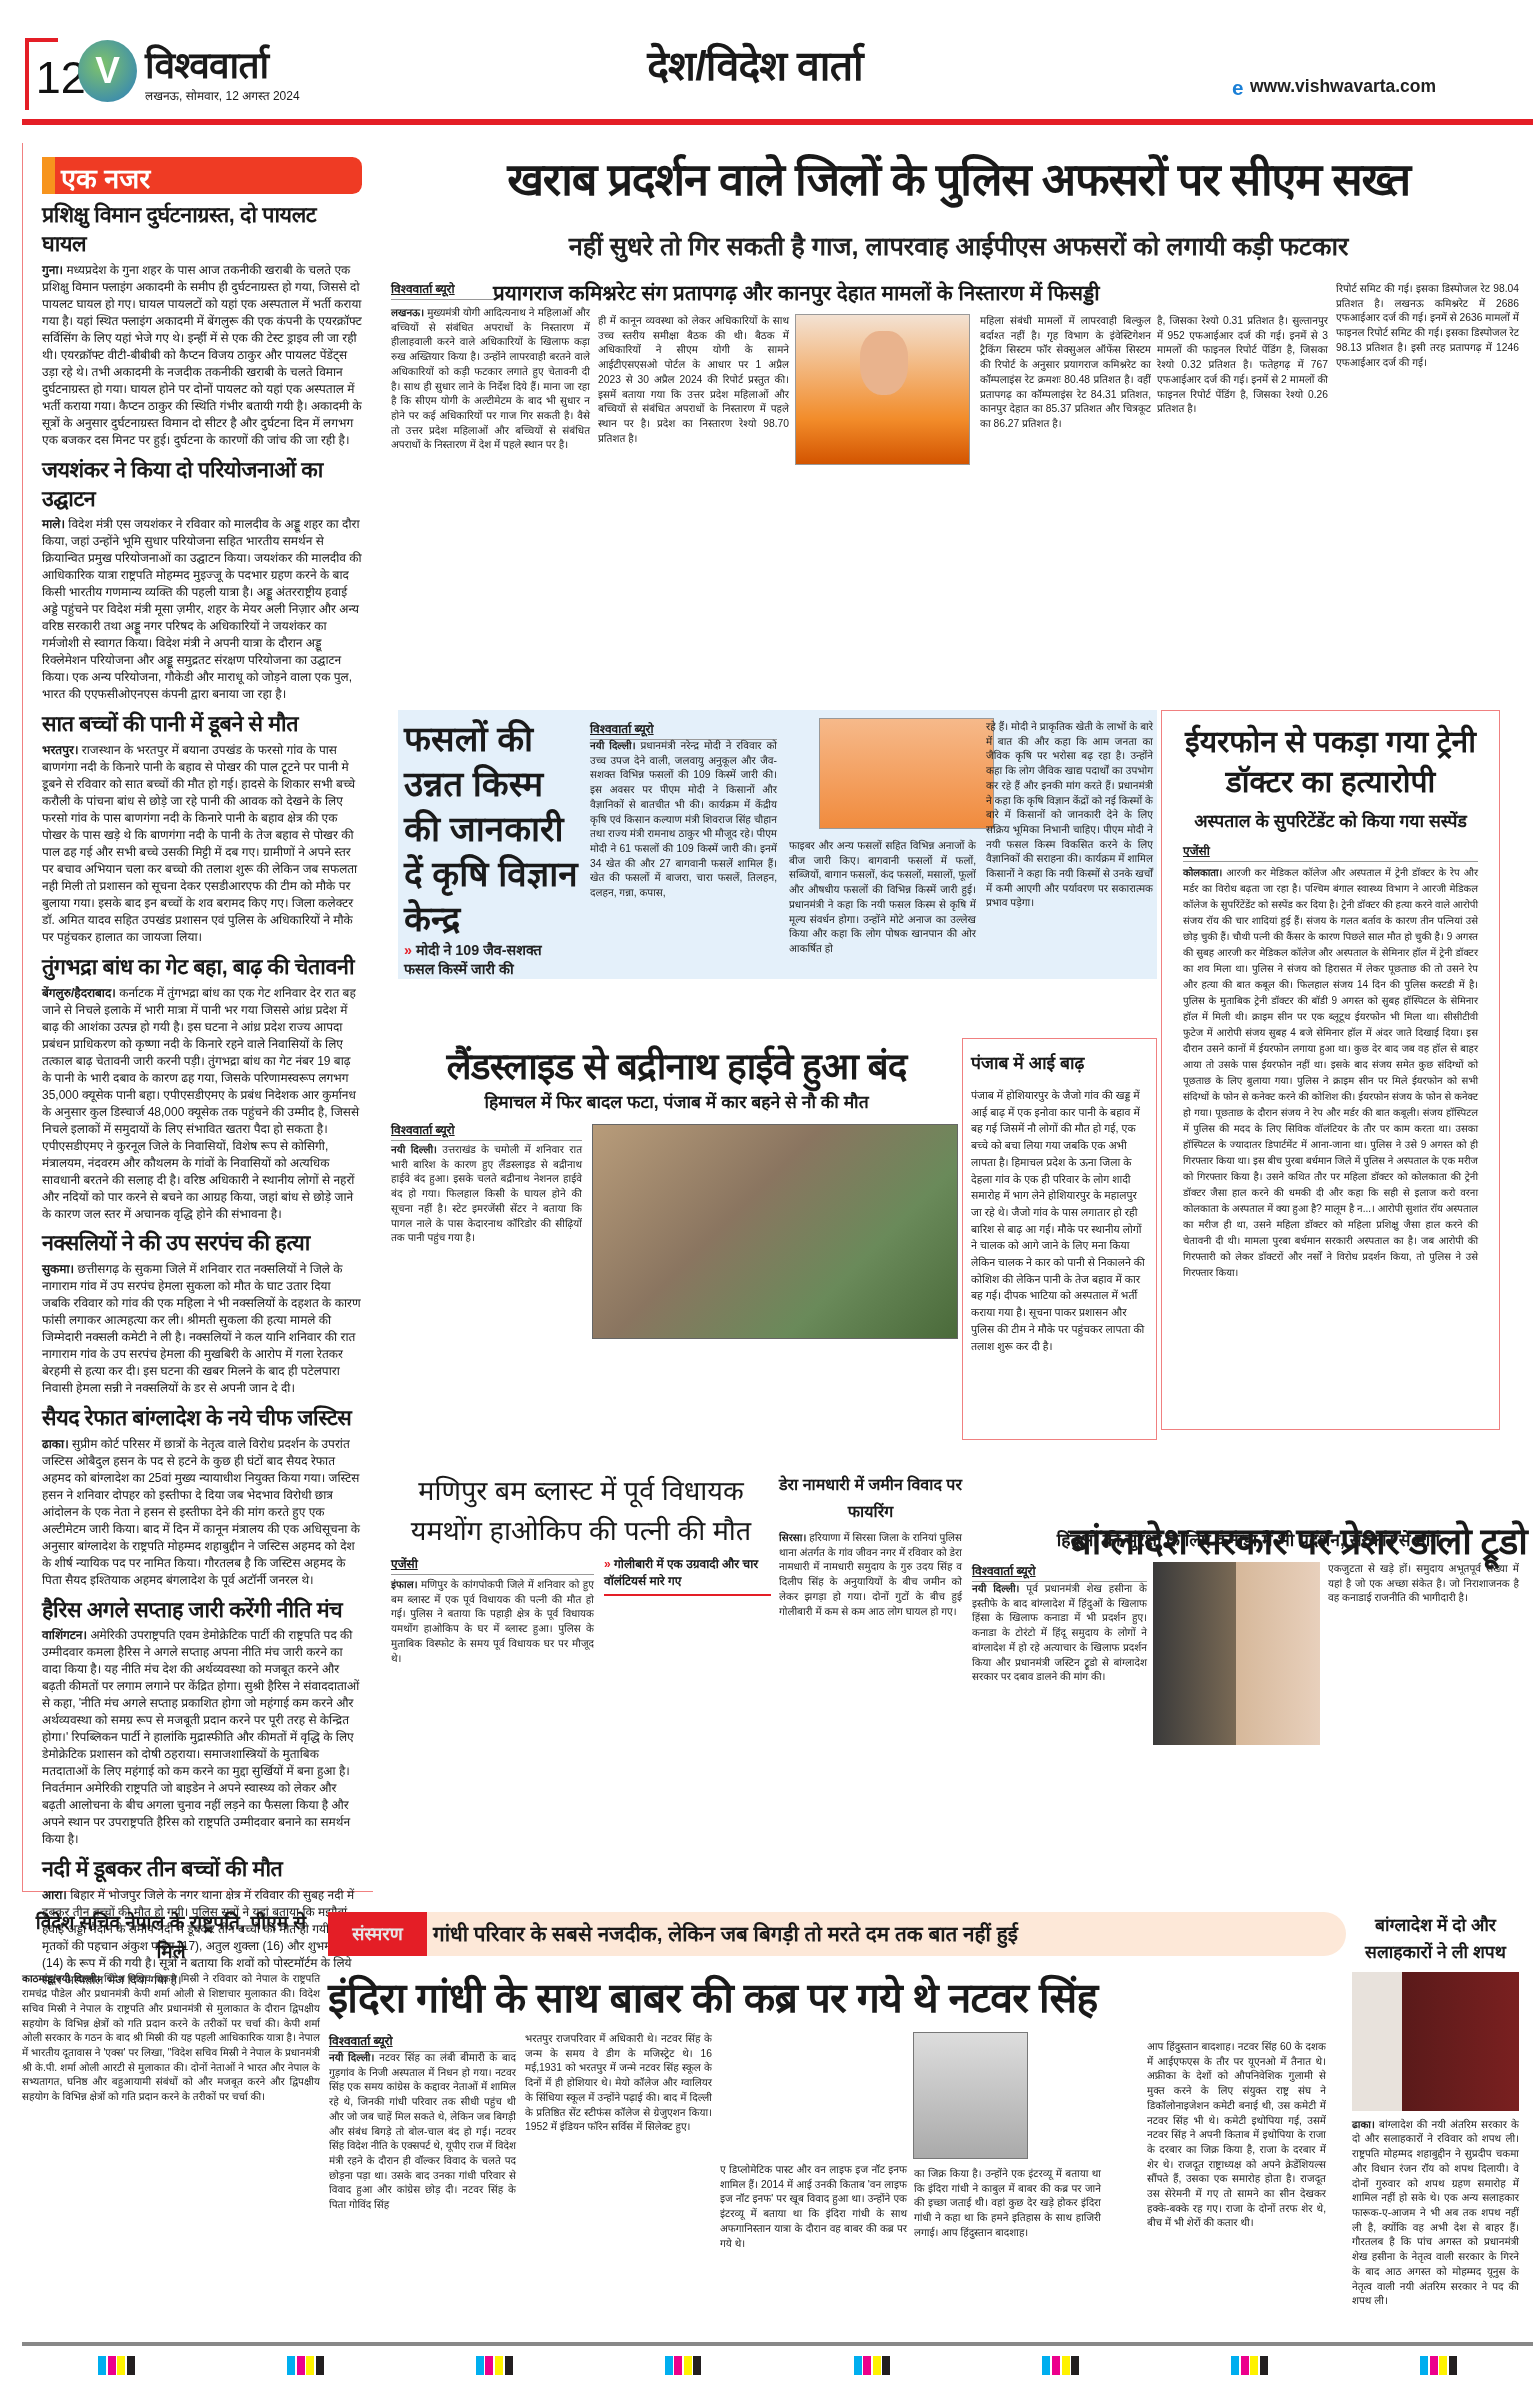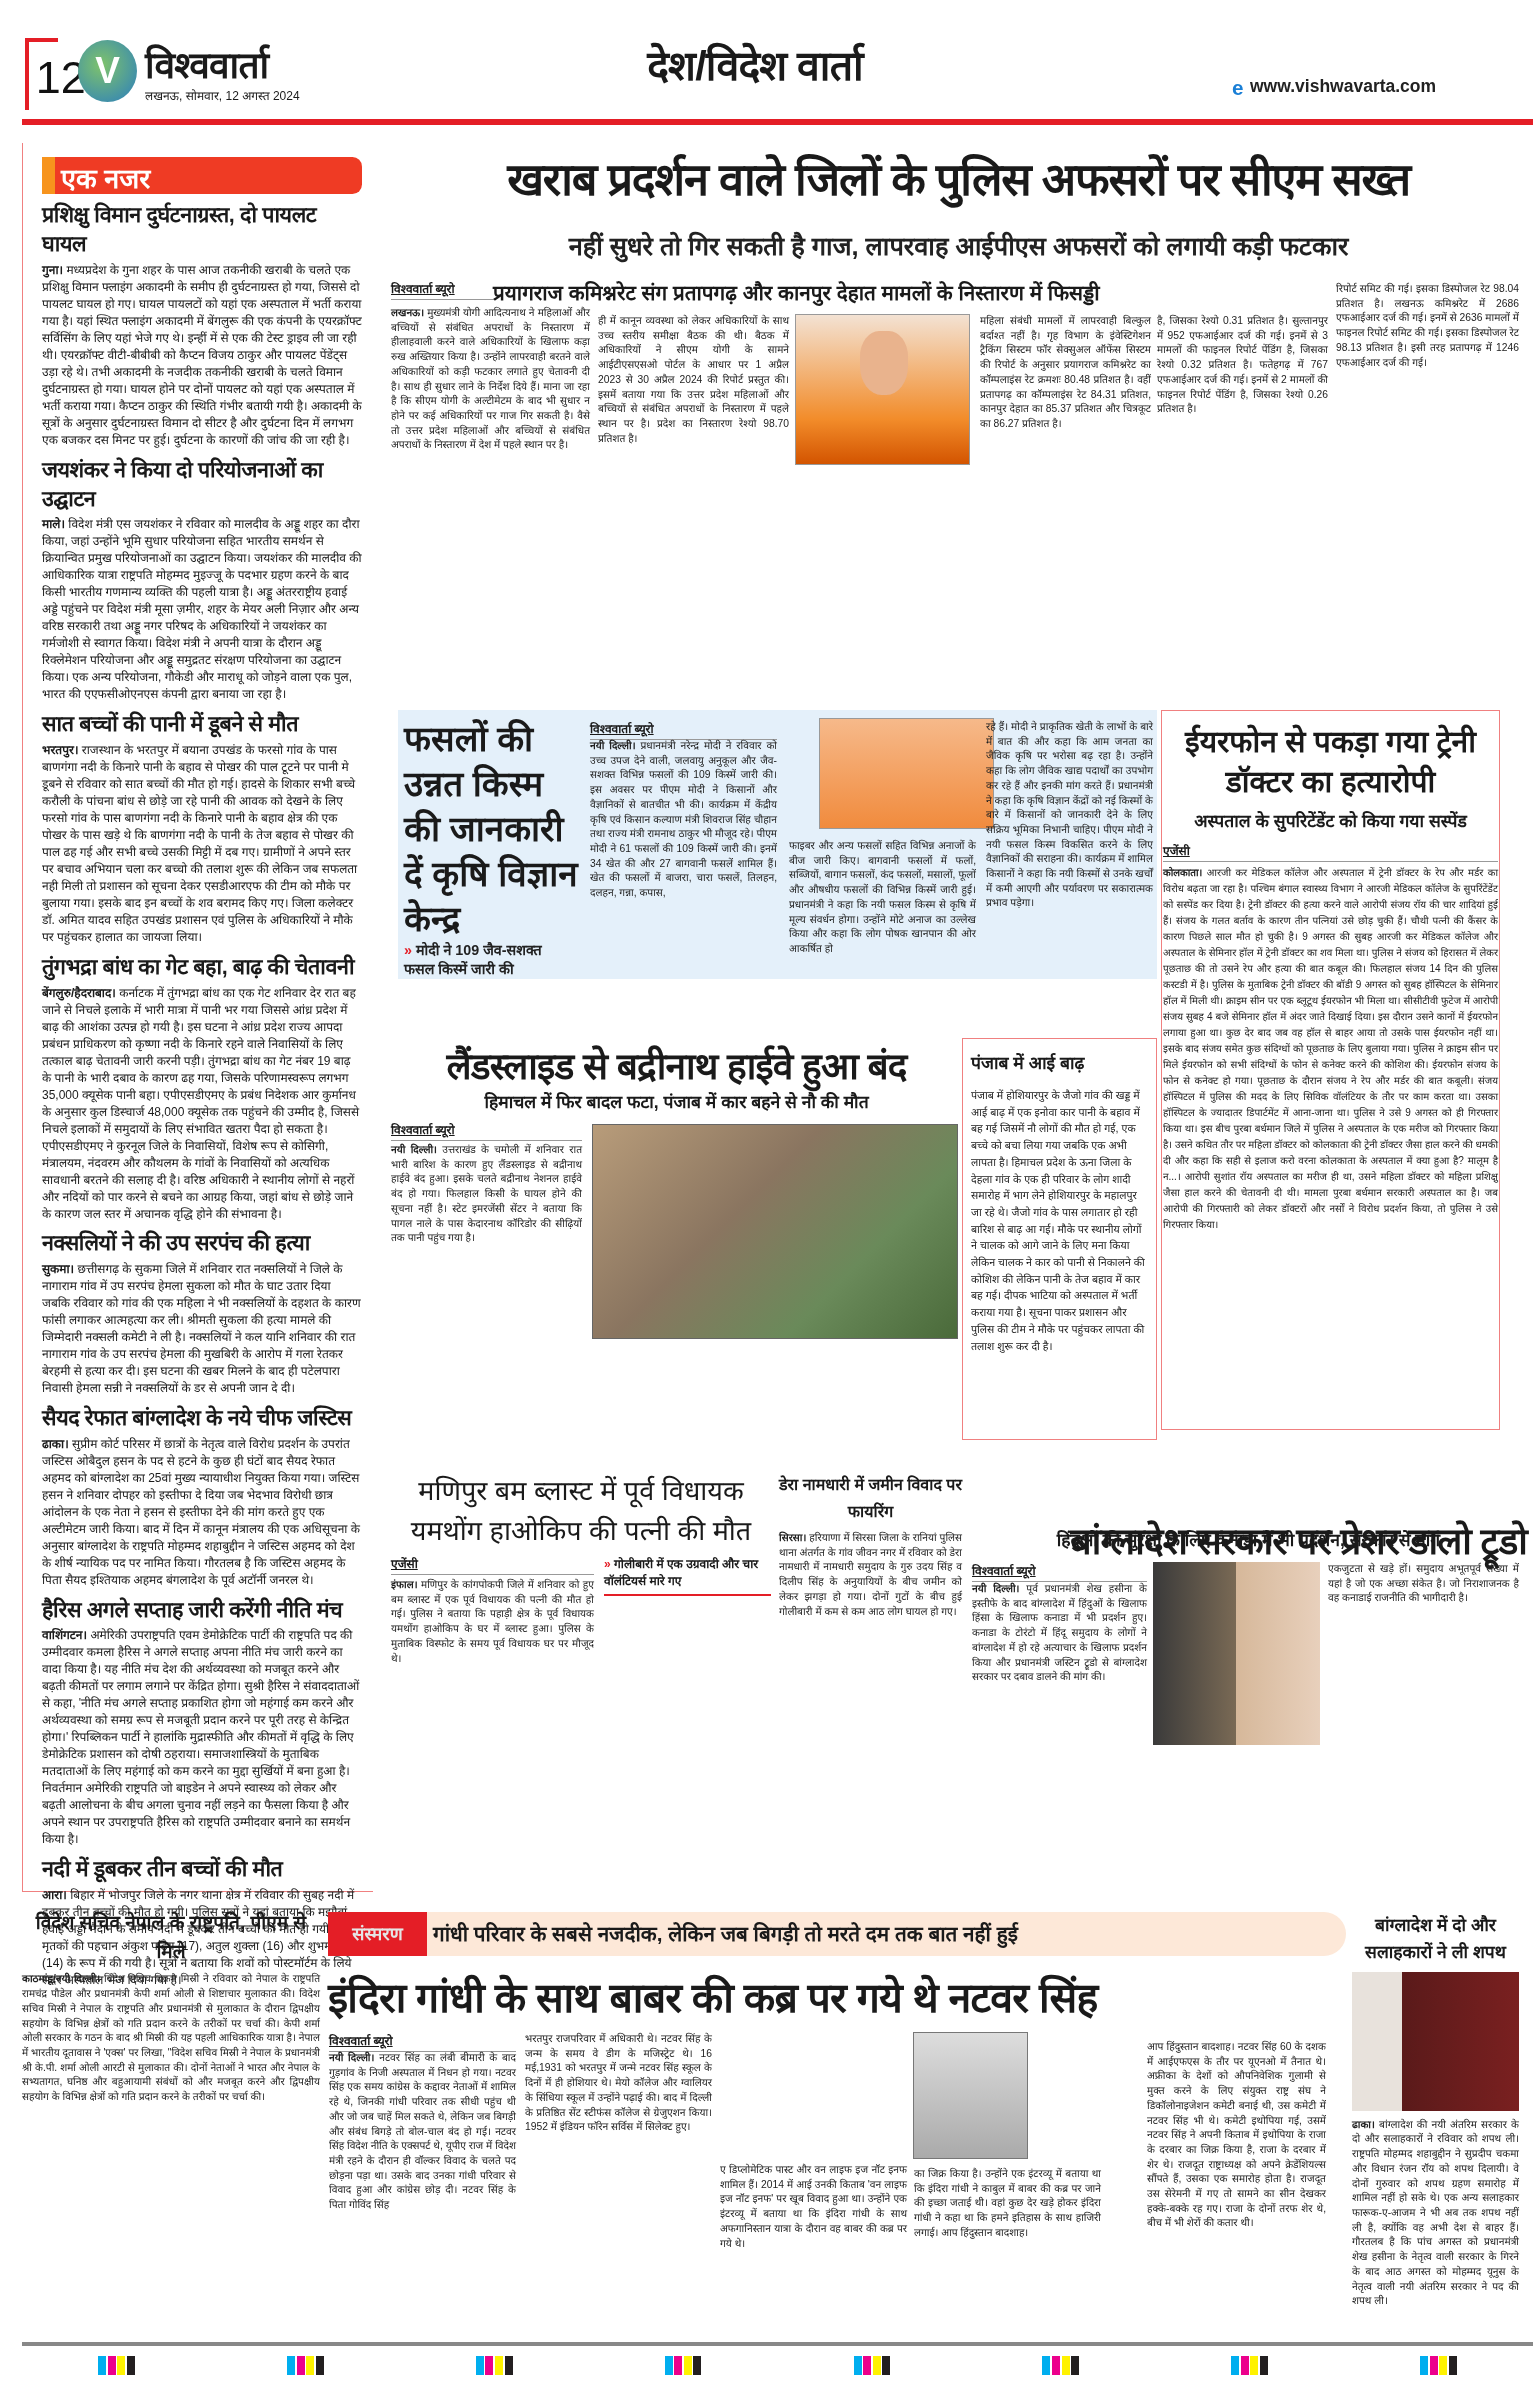--- a/index.html
+++ b/index.html
@@ -22,21 +22,21 @@
 .main-sub{left:390px;top:228px;width:1137px;text-align:center;font-size:25.4px;font-weight:bold;color:#222}
 .sub-strap{left:493px;top:278px;font-size:20.7px;font-weight:bold}
 .bureau{font-size:12px;font-weight:bold;border-bottom:1.6px solid #999;padding-bottom:2.4px;margin-bottom:3.2px;text-decoration:underline}
 .col-text{font-size:10.3px;line-height:14.7px;text-align:justify;color:#222}
 .yogi-photo{left:795px;top:314px;width:175px;height:151px;background:linear-gradient(180deg,#f3e2d3,#f28c2a 70%,#d35400);border:0.8px solid #999}
 .face{position:absolute;left:64px;top:16px;width:48px;height:64px;border-radius:40% 40% 45% 45%;background:#e9b38d}
 .krishi-box{left:398px;top:710px;width:759px;height:269px;background:#e4f0fa}
 .krishi-head{left:404px;top:716px;width:175px;font-size:35px;font-weight:bold;line-height:45px}
 .krishi-bullet{left:404px;top:940px;width:167px;font-size:14.3px;font-weight:bold;color:#222}
 .modi-photo{left:819px;top:718px;width:175px;height:111px;background:linear-gradient(180deg,#f6b98a,#f18b3d);border:0.8px solid #999}
-.earphone-box{left:1161px;top:710px;width:339px;height:720px;border:1.6px solid #f08080;padding:11px 1px}
+.earphone-box{left:1161px;top:710px;width:339px;height:720px;border:1.6px solid #f08080;padding:11px 21px}
 .earphone-head{font-size:30px;font-weight:bold;text-align:center;line-height:40px}
 .earphone-sub{font-size:17.5px;font-weight:bold;text-align:center;margin:6.4px 0 9.5px}
 .badri-head{left:390px;top:1039px;width:573px;text-align:center;font-size:37px;font-weight:bold;letter-spacing:-0.8px}
 .badri-sub{left:390px;top:1089px;width:573px;text-align:center;font-size:17.5px;font-weight:bold}
 .landslide-photo{left:592px;top:1124px;width:366px;height:215px;background:linear-gradient(135deg,#b89c7a,#8a7560 40%,#6a8a5a 70%,#4a6a3a);border:0.8px solid #666}
 .punjab-box{left:962px;top:1038px;width:195px;height:402px;border:1.6px solid #f08080;padding:11px 8px}
 .punjab-head{font-size:17.5px;font-weight:bold;margin-bottom:13px}
 .punjab-body{font-size:10.7px;line-height:16.7px}
 .manipur-head{left:390px;top:1471px;width:382px;text-align:center;font-size:27px;font-weight:normal;line-height:40px}
 .gole{left:604px;top:1555px;width:167px;font-size:12px;font-weight:bold;border-bottom:2.4px solid #e41e26;padding-bottom:4.8px}

